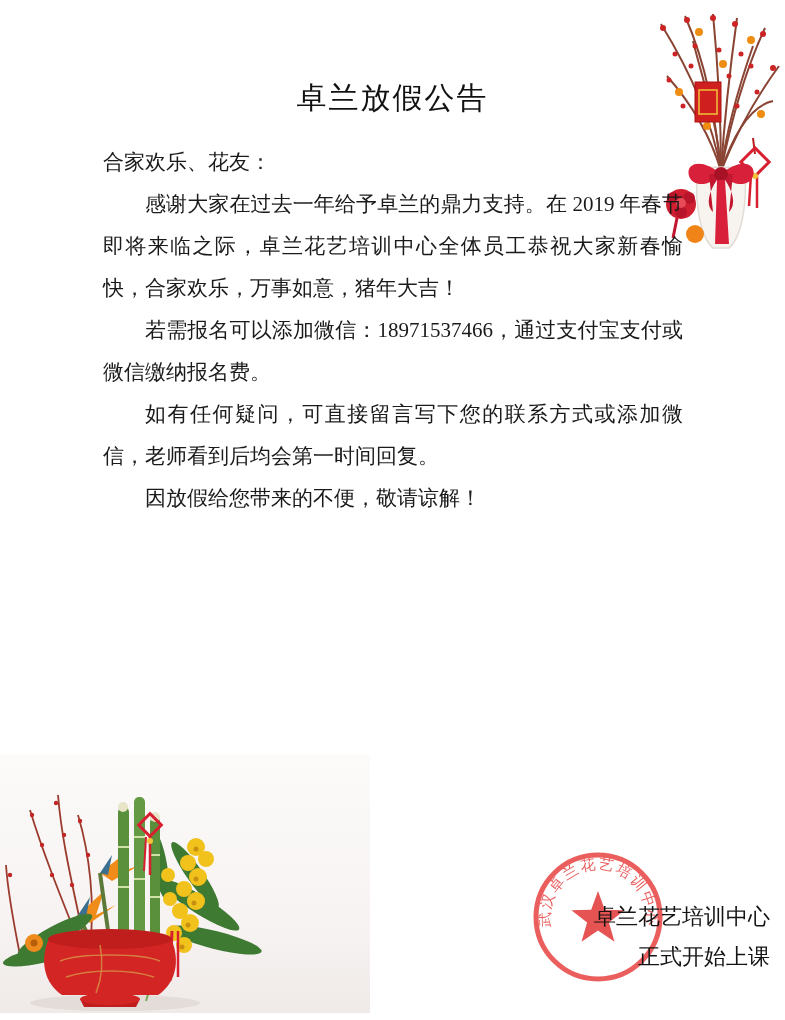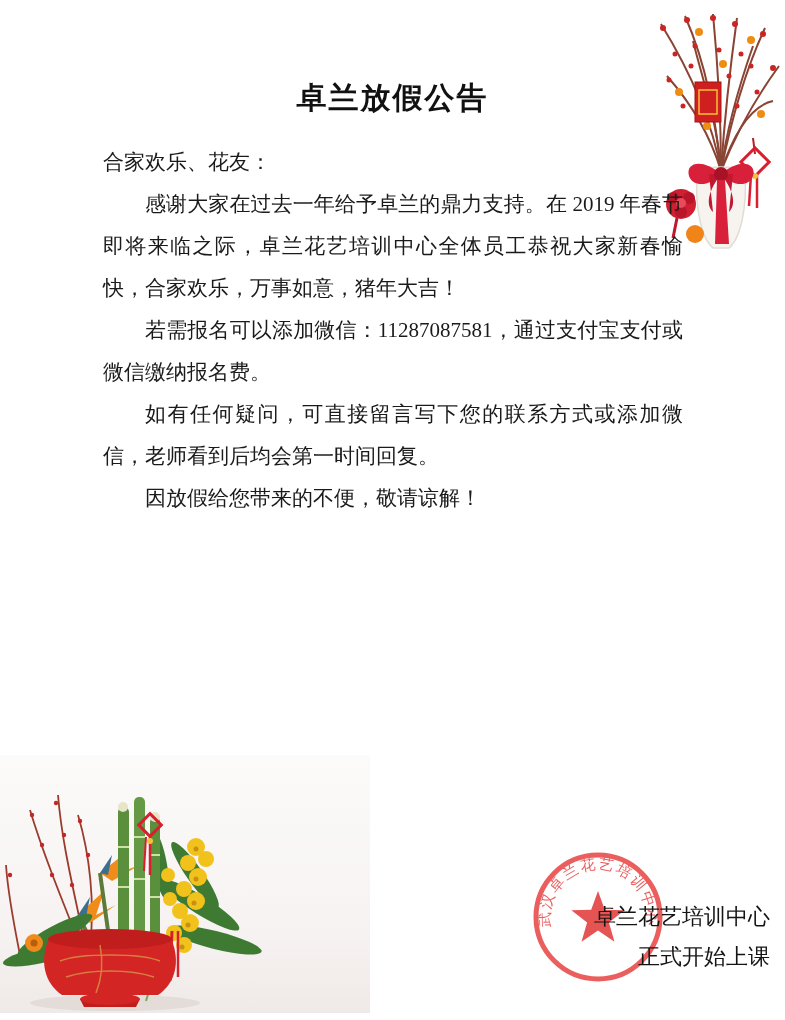--- a/index.html
+++ b/index.html
@@ -6,21 +6,21 @@
   .page{
     position:relative;
     width:785px;height:1020px;
     background:#ffffff;
     overflow:hidden;
     font-family:"Liberation Serif","DejaVu Serif",serif;
   }
   .title{
     position:absolute;top:78px;left:0;width:100%;
     text-align:center;
-    font-size:30px;font-weight:bold;color:#111;
+    font-size:30px;font-weight:normal;color:#111;
     letter-spacing:2px;
   }
   .body-text{
     position:absolute;left:103px;top:141px;width:580px;
     font-size:21px;line-height:42px;color:#1a1a1a;
     text-align:justify;
   }
   .body-text p{margin:0;text-indent:2em;}
   .body-text p.salutation{text-indent:0;}
   .red{color:#e03b3b;}
@@ -122,21 +122,21 @@
       </g>
       <circle cx="62" cy="228" r="9" fill="#f08418"></circle>
     </svg>
   </div>
 
   <div class="title">卓兰放假公告</div>
 
   <div class="body-text">
     <p class="salutation"><span>合家欢乐、花友：</span></p>
     <p class="para"><span>感谢大家在过去一年给予卓兰的鼎力支持。在 2019 年春节即将来临之际，卓兰花艺培训中心全体员工恭祝大家新春愉快，合家欢乐，万事如意，猪年大吉！</span></p>
-    <p class="para"><span>若需报名可以添加微信：11287087581，通过支付宝支付或微信缴纳报名费。</span></p>
+    <p class="para"><span>若需报名可以添加微信：18971537466，通过支付宝支付或微信缴纳报名费。</span></p>
     <p class="para"><span>如有任何疑问，可直接留言写下您的联系方式或添加微信，老师看到后均会第一时间回复。</span></p>
     <p class="para"><span>因放假给您带来的不便，敬请谅解！</span></p>
   </div>
 
   <div class="photo-bottom-left">
     <svg width="370" height="258" viewBox="0 0 370 258">
       <ellipse cx="115" cy="248" rx="85" ry="8" fill="#e3dcd8"></ellipse>
       <g stroke="#9b3b2e" stroke-width="1.8" fill="none">
         <path d="M80,190 C60,140 42,95 30,55"></path>
         <path d="M85,190 C75,140 62,90 58,40"></path>

